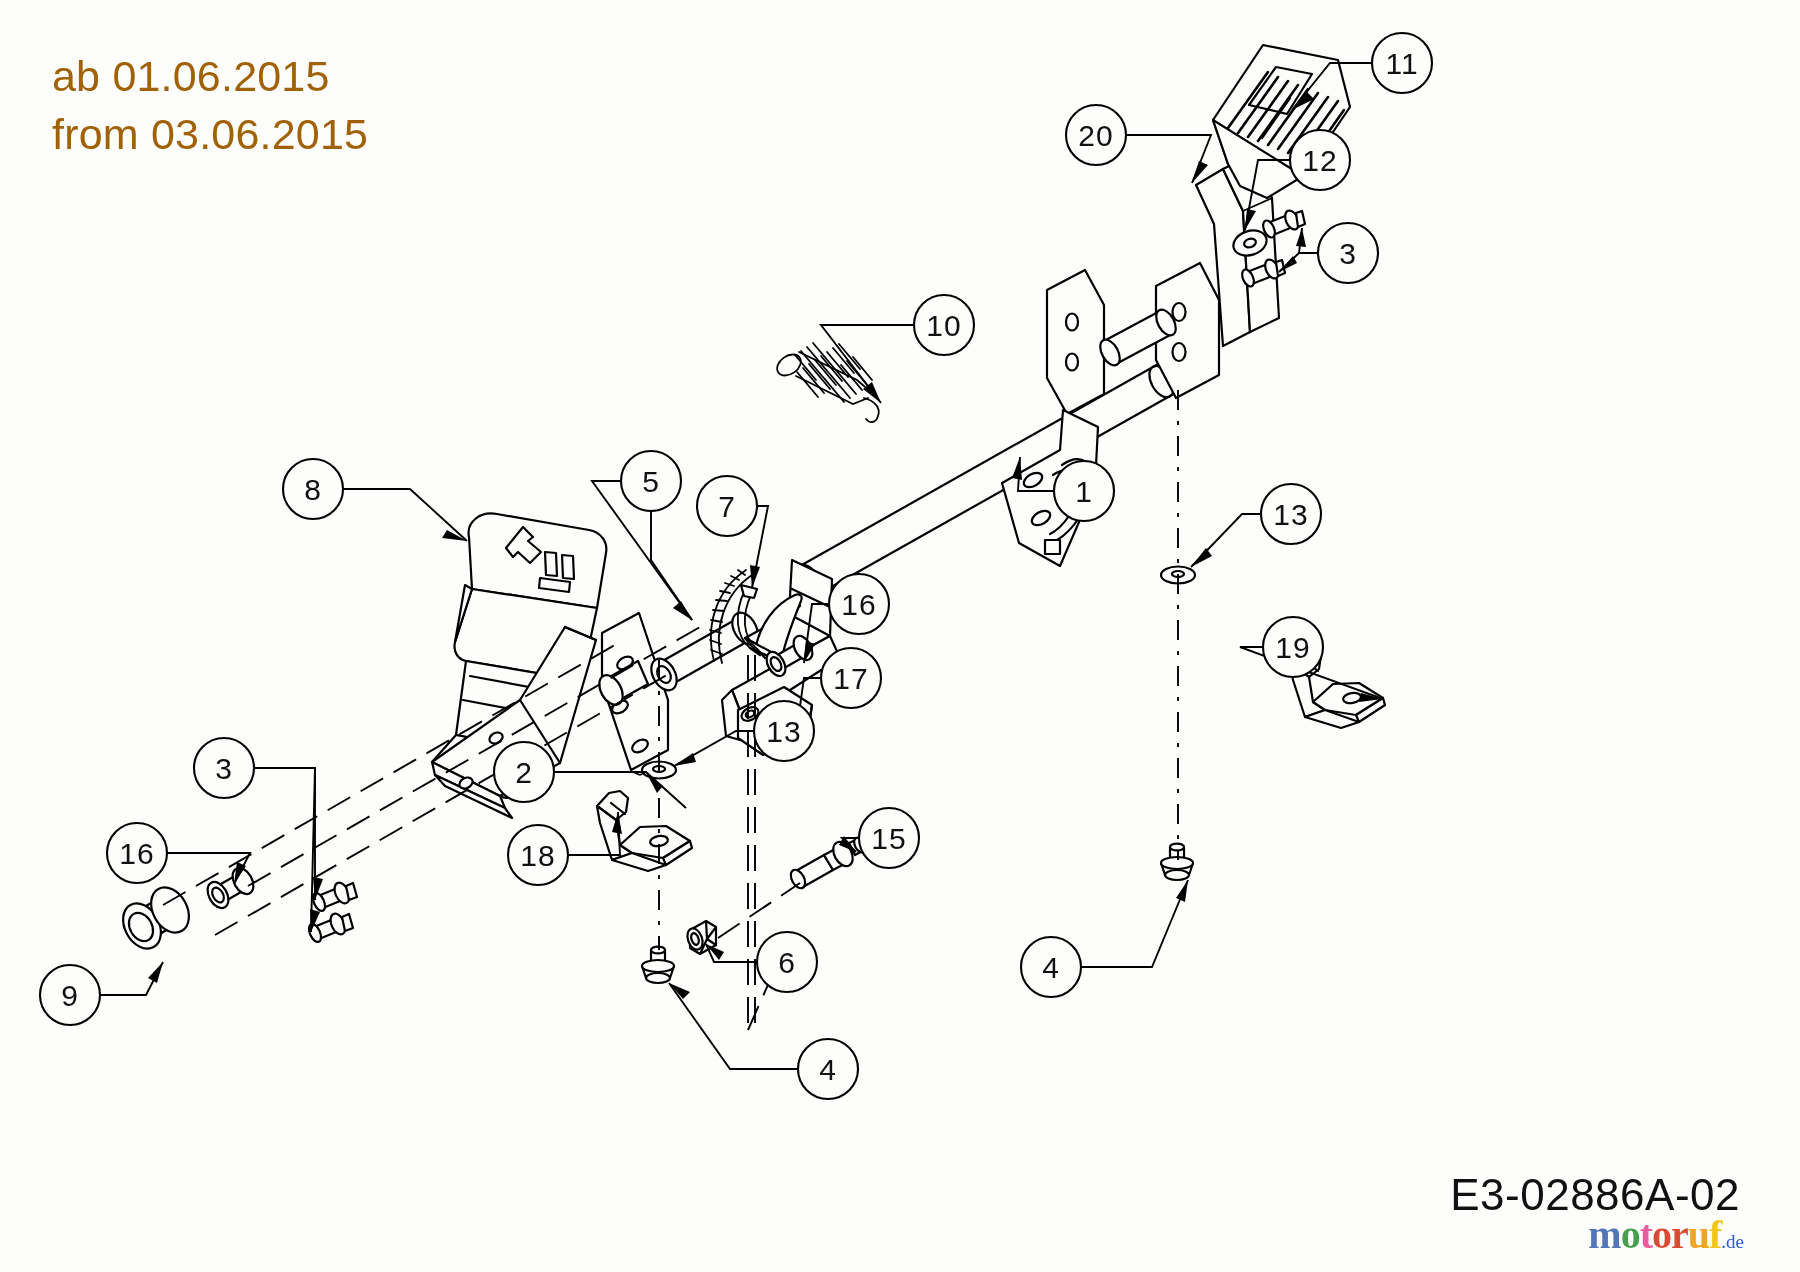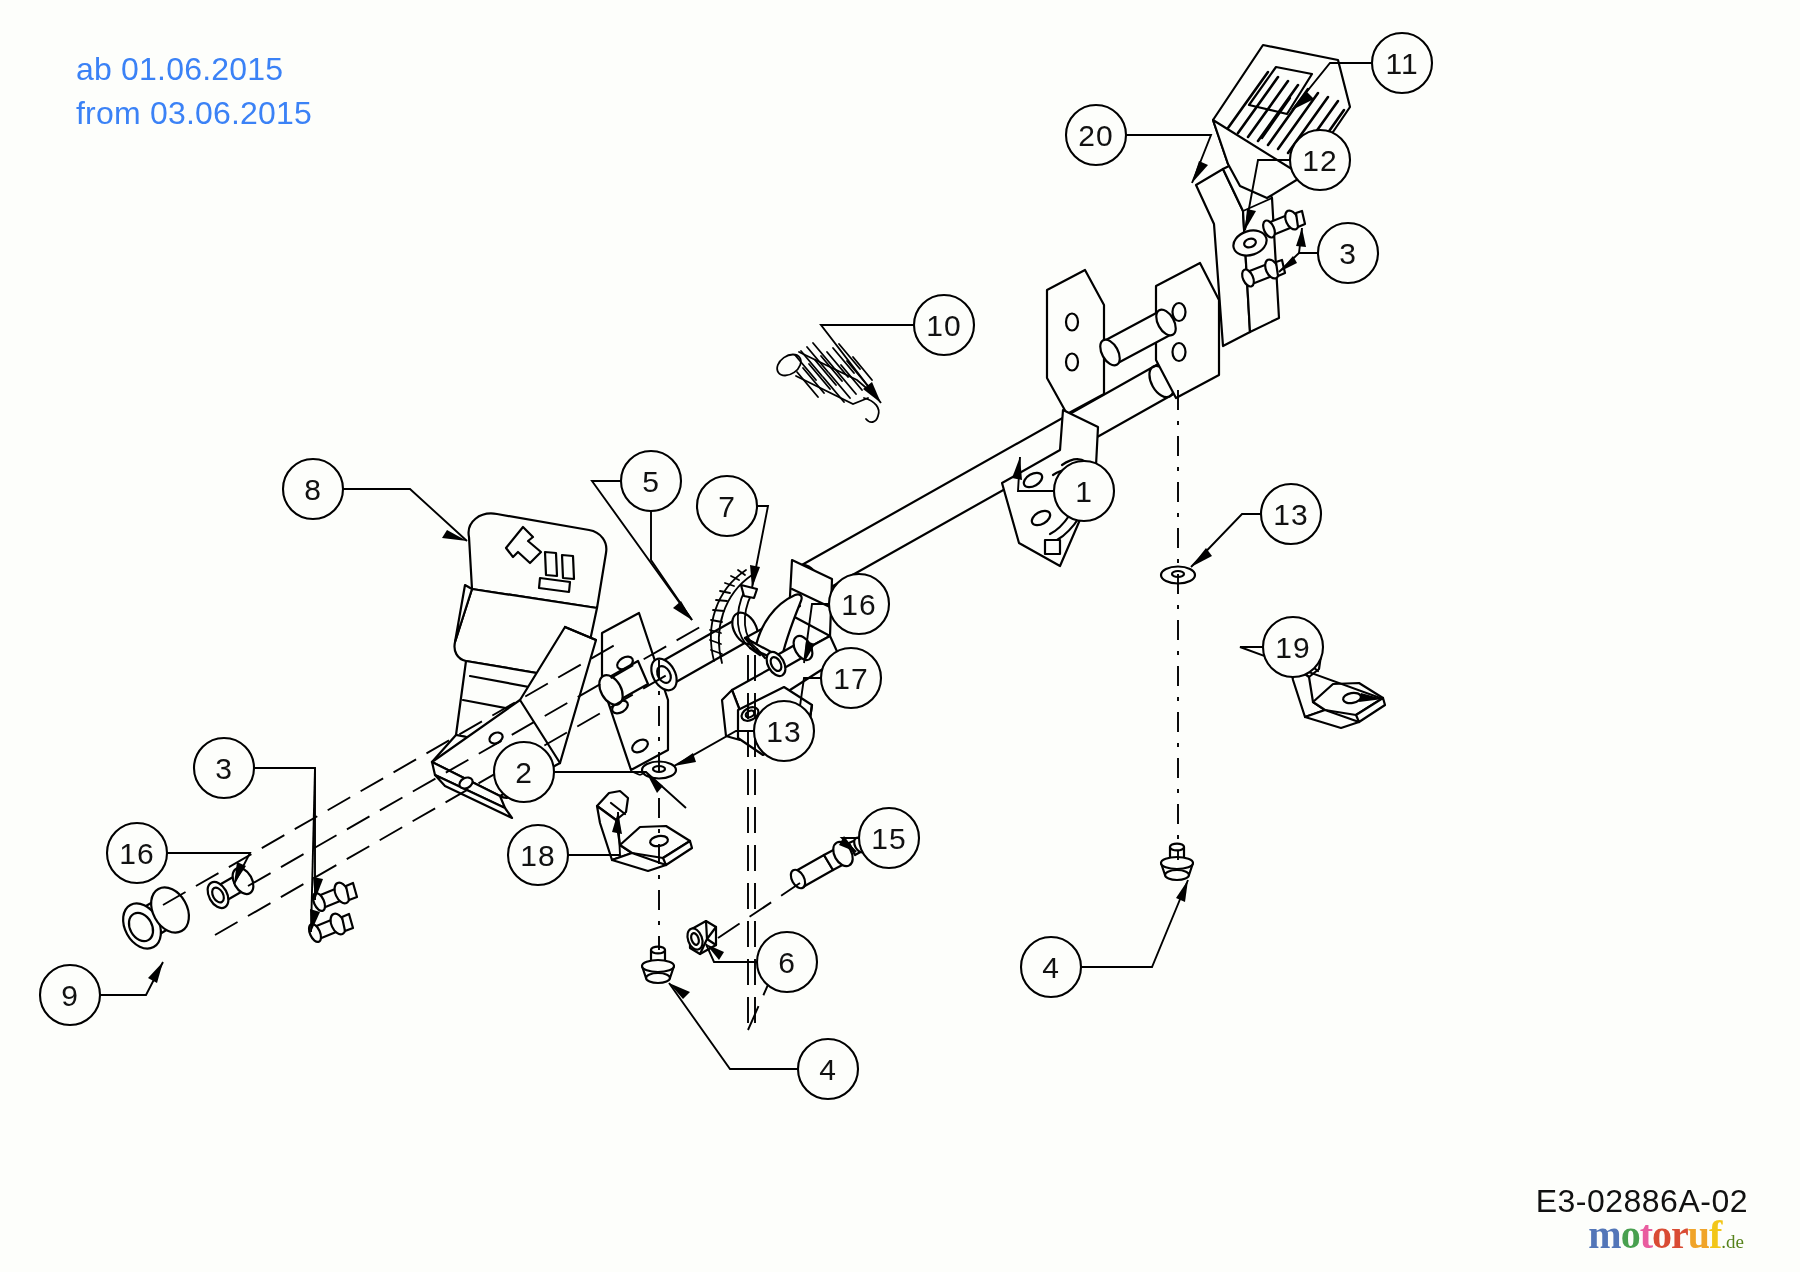--- a/index.html
+++ b/index.html
@@ -13,59 +13,58 @@
     height: 1272px;
     background: #fdfefb;
     overflow: hidden;
     font-family: "Liberation Sans", sans-serif;
   }
   .title-block {
     position: absolute;
     left: 52px;
     top: 48px;
     line-height: 1.30;
-    font-size: 32px;
-    color: #3b82f6;
+    font-size: 43px;
+    color: #a16207;
     letter-spacing: 0.2px;
     white-space: nowrap;
-    margin-left: 24px;
   }
   .title-block div { padding: 1px 0; }
 
   #drawing {
     position: absolute;
     left: 0; top: 0;
     width: 1800px;
     height: 1272px;
   }
   .partnum {
     position: absolute;
-    right: 52px;
+    right: 60px;
     bottom: 52px;
-    font-size: 32px;
+    font-size: 44px;
     color: #111;
     letter-spacing: 0.5px;
     white-space: nowrap;
     text-align: center;
   }
   .watermark {
     position: absolute;
     right: 56px;
     bottom: 14px;
     font-family: "Liberation Serif", serif;
     font-size: 40px;
     font-weight: 700;
     letter-spacing: -1px;
     white-space: nowrap;
     opacity: 0.95;
   }
   .watermark .suffix {
     font-size: 19px;
     font-weight: 400;
-    color: #4d7c0f;
+    color: #1d4ed8;
     letter-spacing: 0;
     margin-top: 27px;
   }
   
 </style>
 </head>
 <body>
 
 <div id="page">
 

